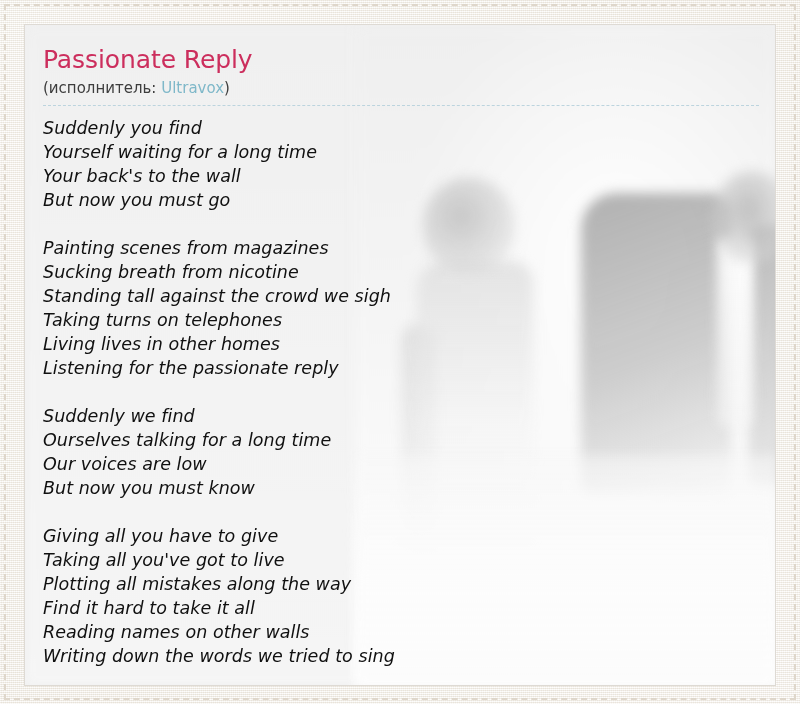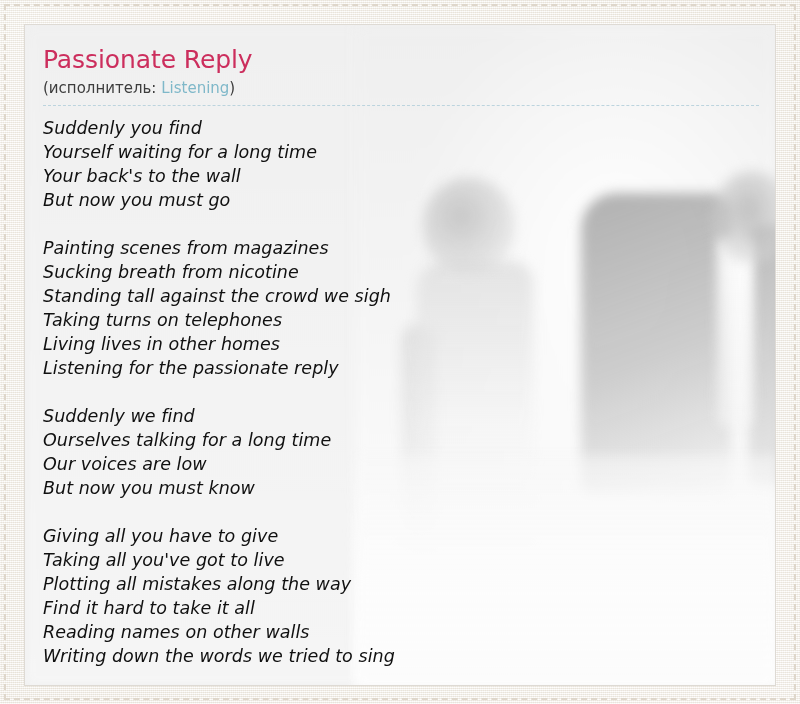--- a/index.html
+++ b/index.html
@@ -190,21 +190,21 @@
       <div class="ph arm1"></div>
       <div class="ph body1"></div>
       <div class="ph head1"></div>
       <div class="ph lower"></div>
     </div>
 
     <div id="card-content">
 
       <h1 id="song-title">Passionate Reply</h1>
 
-      <p id="artist-line"><span>(исполнитель: </span><a id="artist-link" href="#">Listening</a><span>)</span></p>
+      <p id="artist-line"><span>(исполнитель: </span><a id="artist-link" href="#">Ultravox</a><span>)</span></p>
 
       <div id="title-divider"></div>
 
       <div id="lyrics-body"><p class="verse"><span class="lyric-line">Suddenly you find</span><span class="lyric-line">Yourself waiting for a long time</span><span class="lyric-line">Your back's to the wall</span><span class="lyric-line">But now you must go</span></p><p class="verse"><span class="lyric-line">Painting scenes from magazines</span><span class="lyric-line">Sucking breath from nicotine</span><span class="lyric-line">Standing tall against the crowd we sigh</span><span class="lyric-line">Taking turns on telephones</span><span class="lyric-line">Living lives in other homes</span><span class="lyric-line">Listening for the passionate reply</span></p><p class="verse"><span class="lyric-line">Suddenly we find</span><span class="lyric-line">Ourselves talking for a long time</span><span class="lyric-line">Our voices are low</span><span class="lyric-line">But now you must know</span></p><p class="verse"><span class="lyric-line">Giving all you have to give</span><span class="lyric-line">Taking all you've got to live</span><span class="lyric-line">Plotting all mistakes along the way</span><span class="lyric-line">Find it hard to take it all</span><span class="lyric-line">Reading names on other walls</span><span class="lyric-line">Writing down the words we tried to sing</span></p></div>
 
     </div>
   </div>
 </div>
 
 </body></html>

